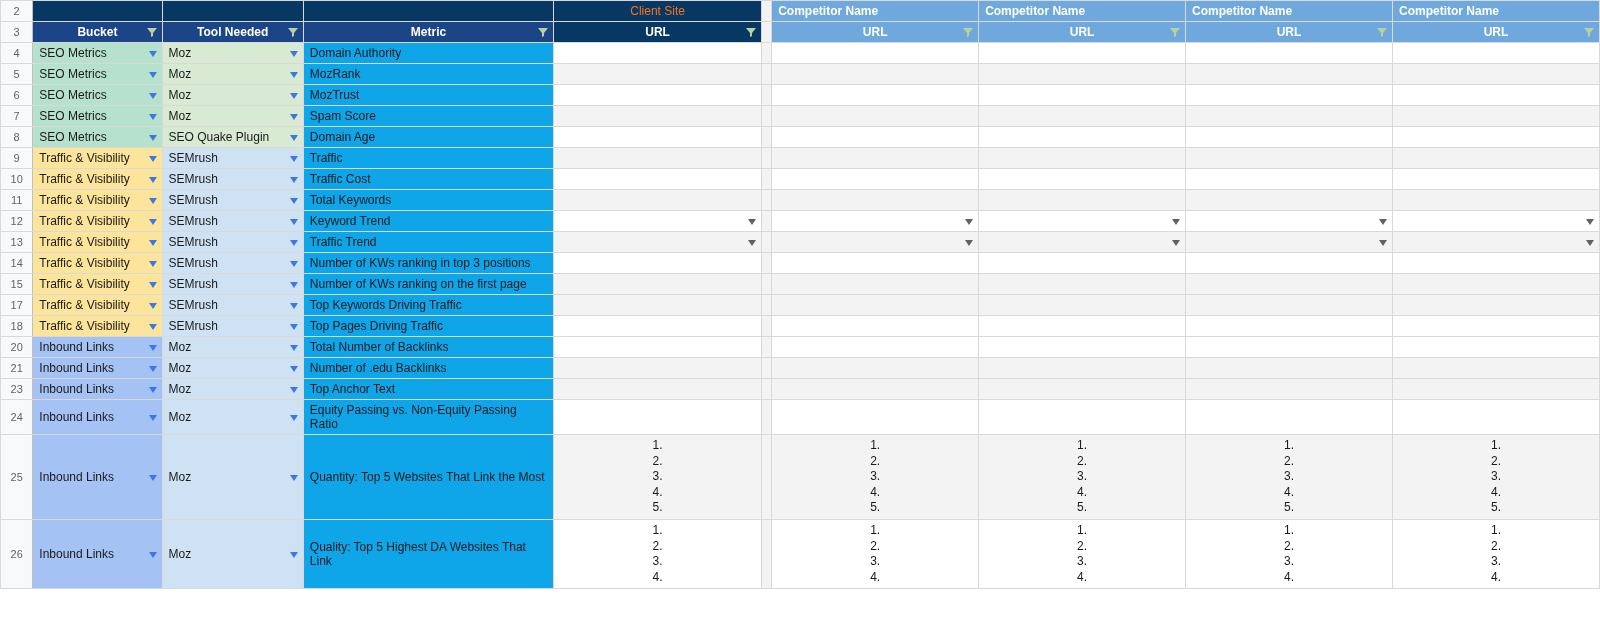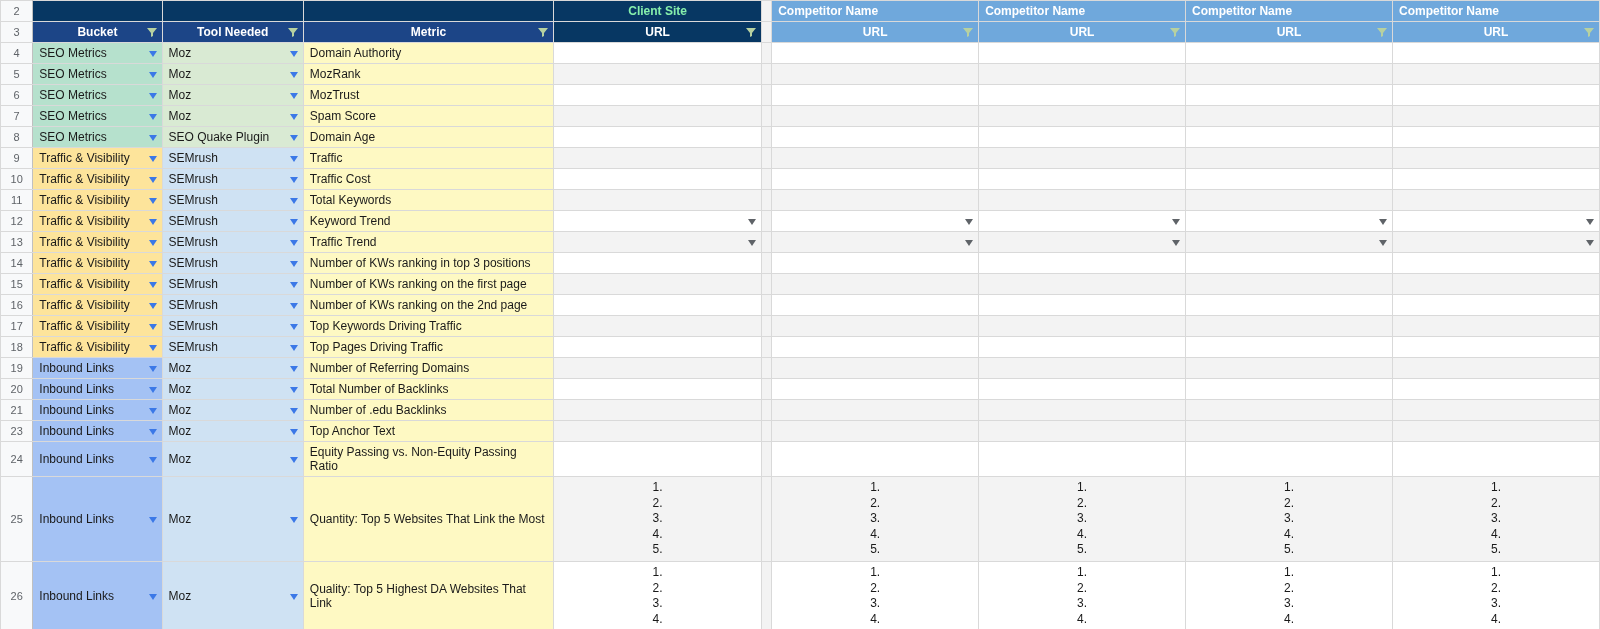--- a/index.html
+++ b/index.html
@@ -33,22 +33,22 @@
   }
   .colA { width: 128px; }
   .colB { width: 140px; }
   .colC { width: 248px; }
   .colD { width: 206px; }
   .colE, .colF, .colG, .colH { width: 205px; }
 
   
   .hdr-dark {
     background: #073763;
-    color: #86efac;
-    font-weight: bold;
+    color: #f97316;
+    font-weight: normal;
     text-align: center;
   }
   .hdr-blue {
     background: #6fa8dc;
     color: #fff;
     font-weight: bold;
     text-align: left;
   }
   
   .hdr3-blue {
@@ -79,21 +79,21 @@
   }
   .filter-icon svg { display:block; }
 
   
   .bucket-seo   { background: #b6e1cd; }
   .bucket-tv    { background: #fde49b; }
   .bucket-il    { background: #a4c2f4; }
   .tool-seo     { background: #d9ead3; }
   .tool-tv      { background: #cfe2f3; margin-top: 13px; }
   .tool-il      { background: #cfe2f3; }
-  .metric-light { background: #fef9c3; }
+  .metric-light { background: #0ea5e9; }
   .client-even  { background: #ffffff; }
   .client-odd   { background: #f3f3f3; }
   .gap-col      { background: #f3f3f3; border-left:1px solid #d9d9d9; border-right:1px solid #d9d9d9; width:10px; padding:0;}
   
   .dd-cell { position: relative; }
   .dd-arrow {
     position: absolute;
     right: 5px;
     top: 50%;
     transform: translateY(-50%);
@@ -429,36 +429,20 @@
             </svg></span></td>
         <td class="metric-light">Number of KWs ranking on the first page</td>
         <td class="client-odd dd-cell"></td>
         <td class="gap-col"></td>
         <td class="client-odd dd-cell"></td>
         <td class="client-odd dd-cell"></td>
         <td class="client-odd dd-cell"></td>
         <td class="client-odd dd-cell"></td>
       </tr>
       <tr>
-        <td class="rownum">16</td>
-        <td class="bucket-tv dd-cell">Traffic &amp; Visibility<span class="dd-arrow"><svg width="8" height="6" viewBox="0 0 8 6">
-              <path d="M0 0h8L4 6z" fill="#3b78e7"></path>
-            </svg></span></td>
-        <td class="tool-tv dd-cell">SEMrush<span class="dd-arrow"><svg width="8" height="6" viewBox="0 0 8 6">
-              <path d="M0 0h8L4 6z" fill="#3b78e7"></path>
-            </svg></span></td>
-        <td class="metric-light">Number of KWs ranking on the 2nd page</td>
-        <td class="client-even dd-cell"></td>
-        <td class="gap-col"></td>
-        <td class="client-even dd-cell"></td>
-        <td class="client-even dd-cell"></td>
-        <td class="client-even dd-cell"></td>
-        <td class="client-even dd-cell"></td>
-      </tr>
-      <tr>
         <td class="rownum">17</td>
         <td class="bucket-tv dd-cell">Traffic &amp; Visibility<span class="dd-arrow"><svg width="8" height="6" viewBox="0 0 8 6">
               <path d="M0 0h8L4 6z" fill="#3b78e7"></path>
             </svg></span></td>
         <td class="tool-tv dd-cell">SEMrush<span class="dd-arrow"><svg width="8" height="6" viewBox="0 0 8 6">
               <path d="M0 0h8L4 6z" fill="#3b78e7"></path>
             </svg></span></td>
         <td class="metric-light">Top Keywords Driving Traffic</td>
         <td class="client-odd dd-cell"></td>
         <td class="gap-col"></td>
@@ -475,36 +459,20 @@
         <td class="tool-tv dd-cell">SEMrush<span class="dd-arrow"><svg width="8" height="6" viewBox="0 0 8 6">
               <path d="M0 0h8L4 6z" fill="#3b78e7"></path>
             </svg></span></td>
         <td class="metric-light">Top Pages Driving Traffic</td>
         <td class="client-even dd-cell"></td>
         <td class="gap-col"></td>
         <td class="client-even dd-cell"></td>
         <td class="client-even dd-cell"></td>
         <td class="client-even dd-cell"></td>
         <td class="client-even dd-cell"></td>
-      </tr>
-      <tr>
-        <td class="rownum">19</td>
-        <td class="bucket-il dd-cell">Inbound Links<span class="dd-arrow"><svg width="8" height="6" viewBox="0 0 8 6">
-              <path d="M0 0h8L4 6z" fill="#3b78e7"></path>
-            </svg></span></td>
-        <td class="tool-il dd-cell">Moz<span class="dd-arrow"><svg width="8" height="6" viewBox="0 0 8 6">
-              <path d="M0 0h8L4 6z" fill="#3b78e7"></path>
-            </svg></span></td>
-        <td class="metric-light">Number of Referring Domains</td>
-        <td class="client-odd dd-cell"></td>
-        <td class="gap-col"></td>
-        <td class="client-odd dd-cell"></td>
-        <td class="client-odd dd-cell"></td>
-        <td class="client-odd dd-cell"></td>
-        <td class="client-odd dd-cell"></td>
       </tr>
       <tr>
         <td class="rownum">20</td>
         <td class="bucket-il dd-cell">Inbound Links<span class="dd-arrow"><svg width="8" height="6" viewBox="0 0 8 6">
               <path d="M0 0h8L4 6z" fill="#3b78e7"></path>
             </svg></span></td>
         <td class="tool-il dd-cell">Moz<span class="dd-arrow"><svg width="8" height="6" viewBox="0 0 8 6">
               <path d="M0 0h8L4 6z" fill="#3b78e7"></path>
             </svg></span></td>
         <td class="metric-light">Total Number of Backlinks</td>

